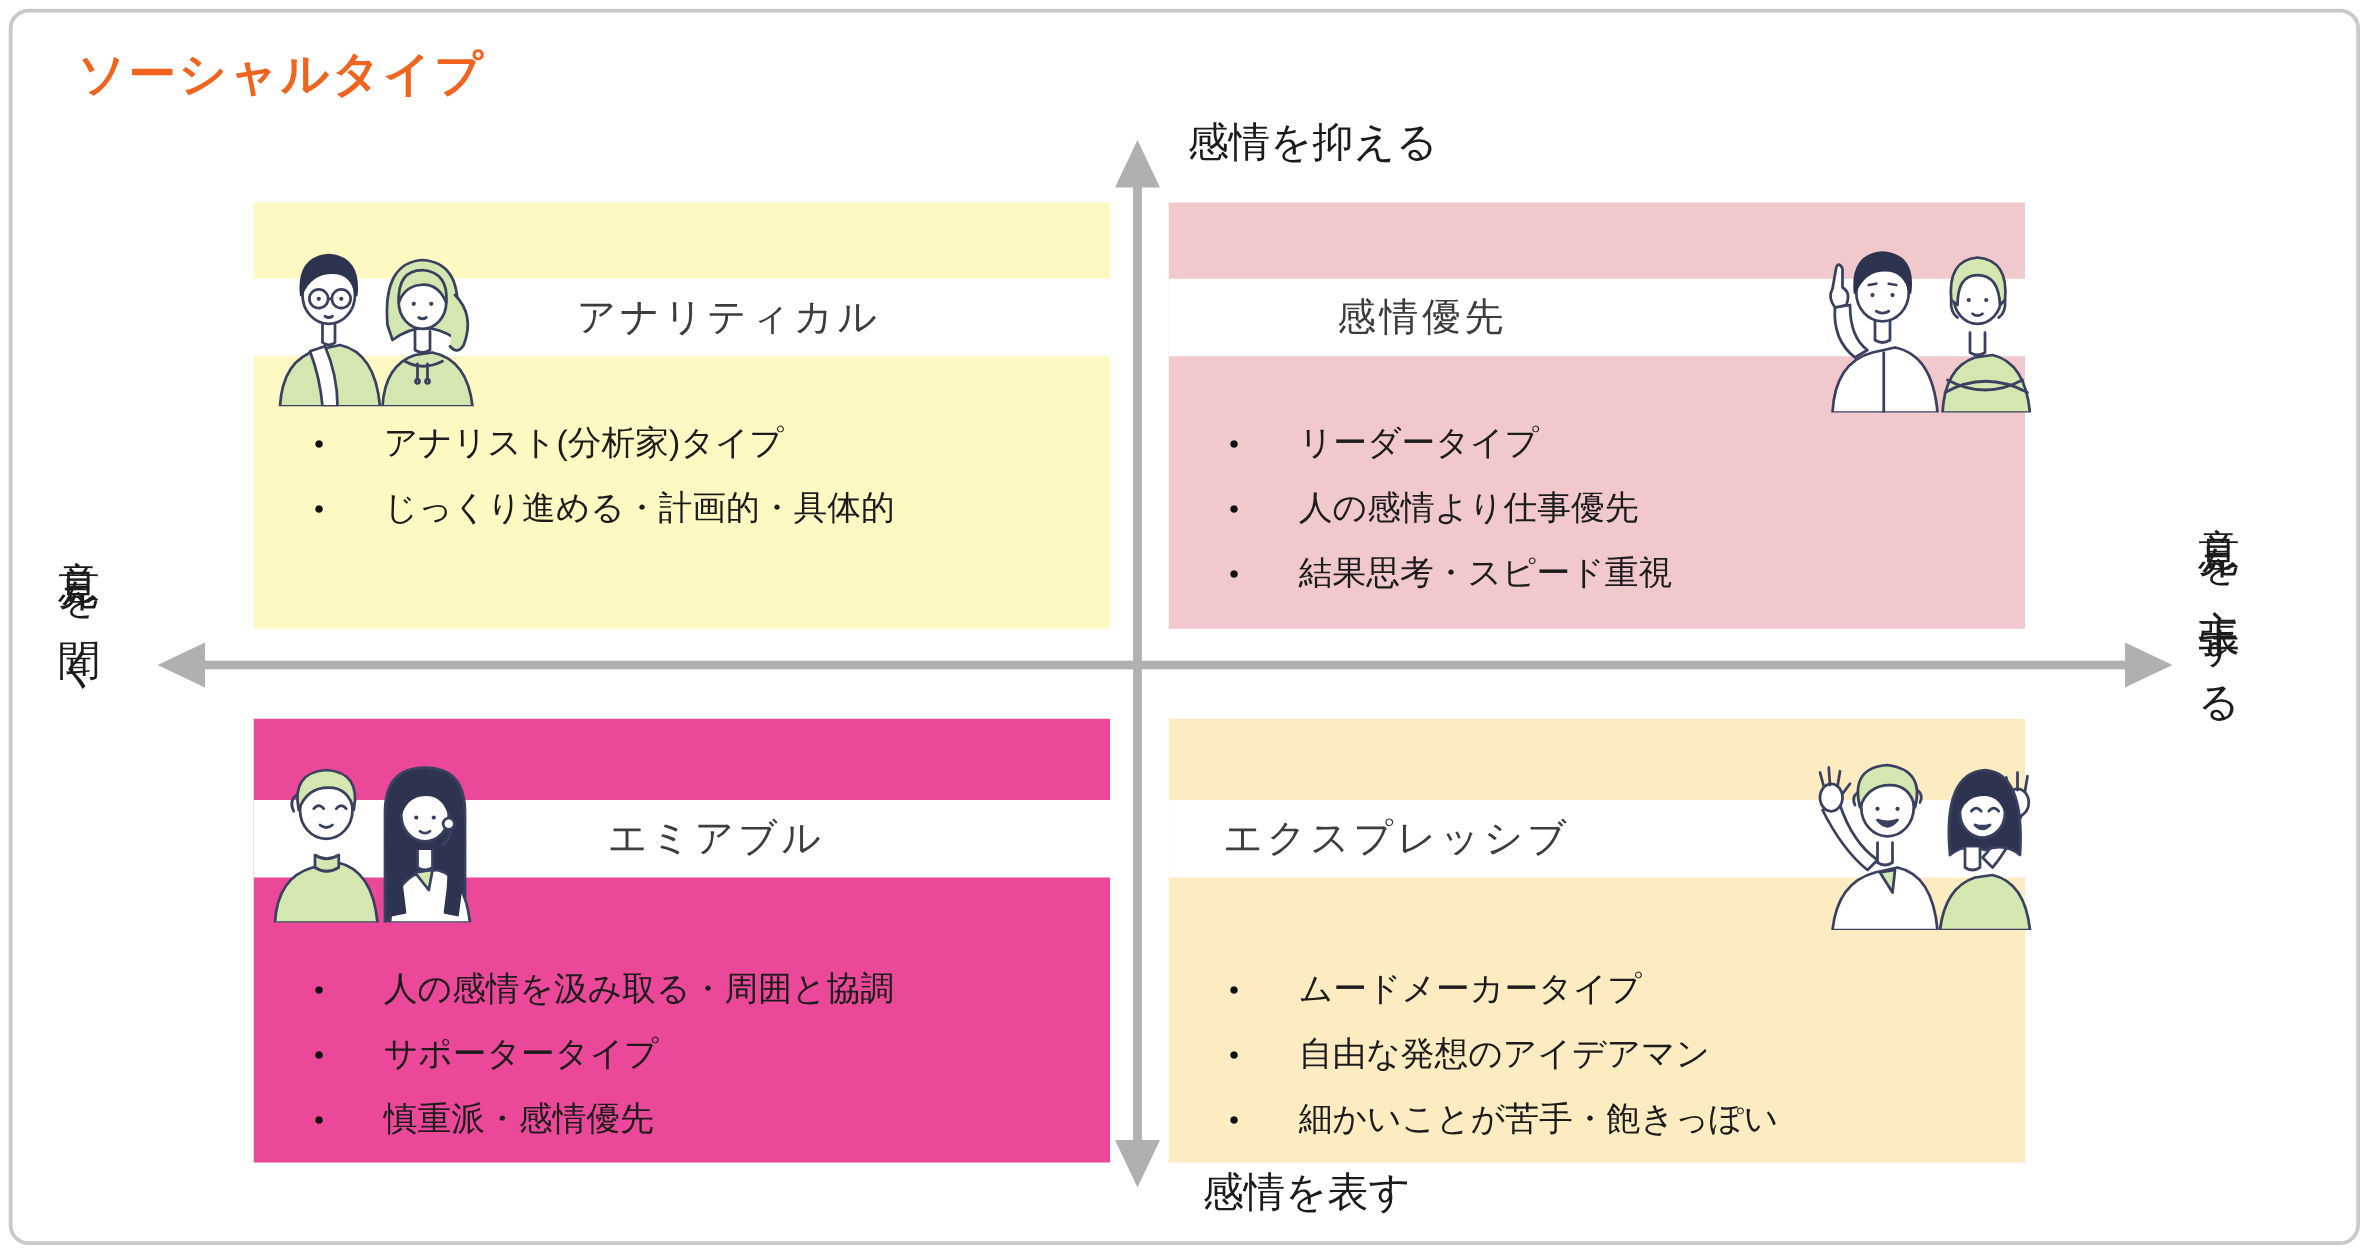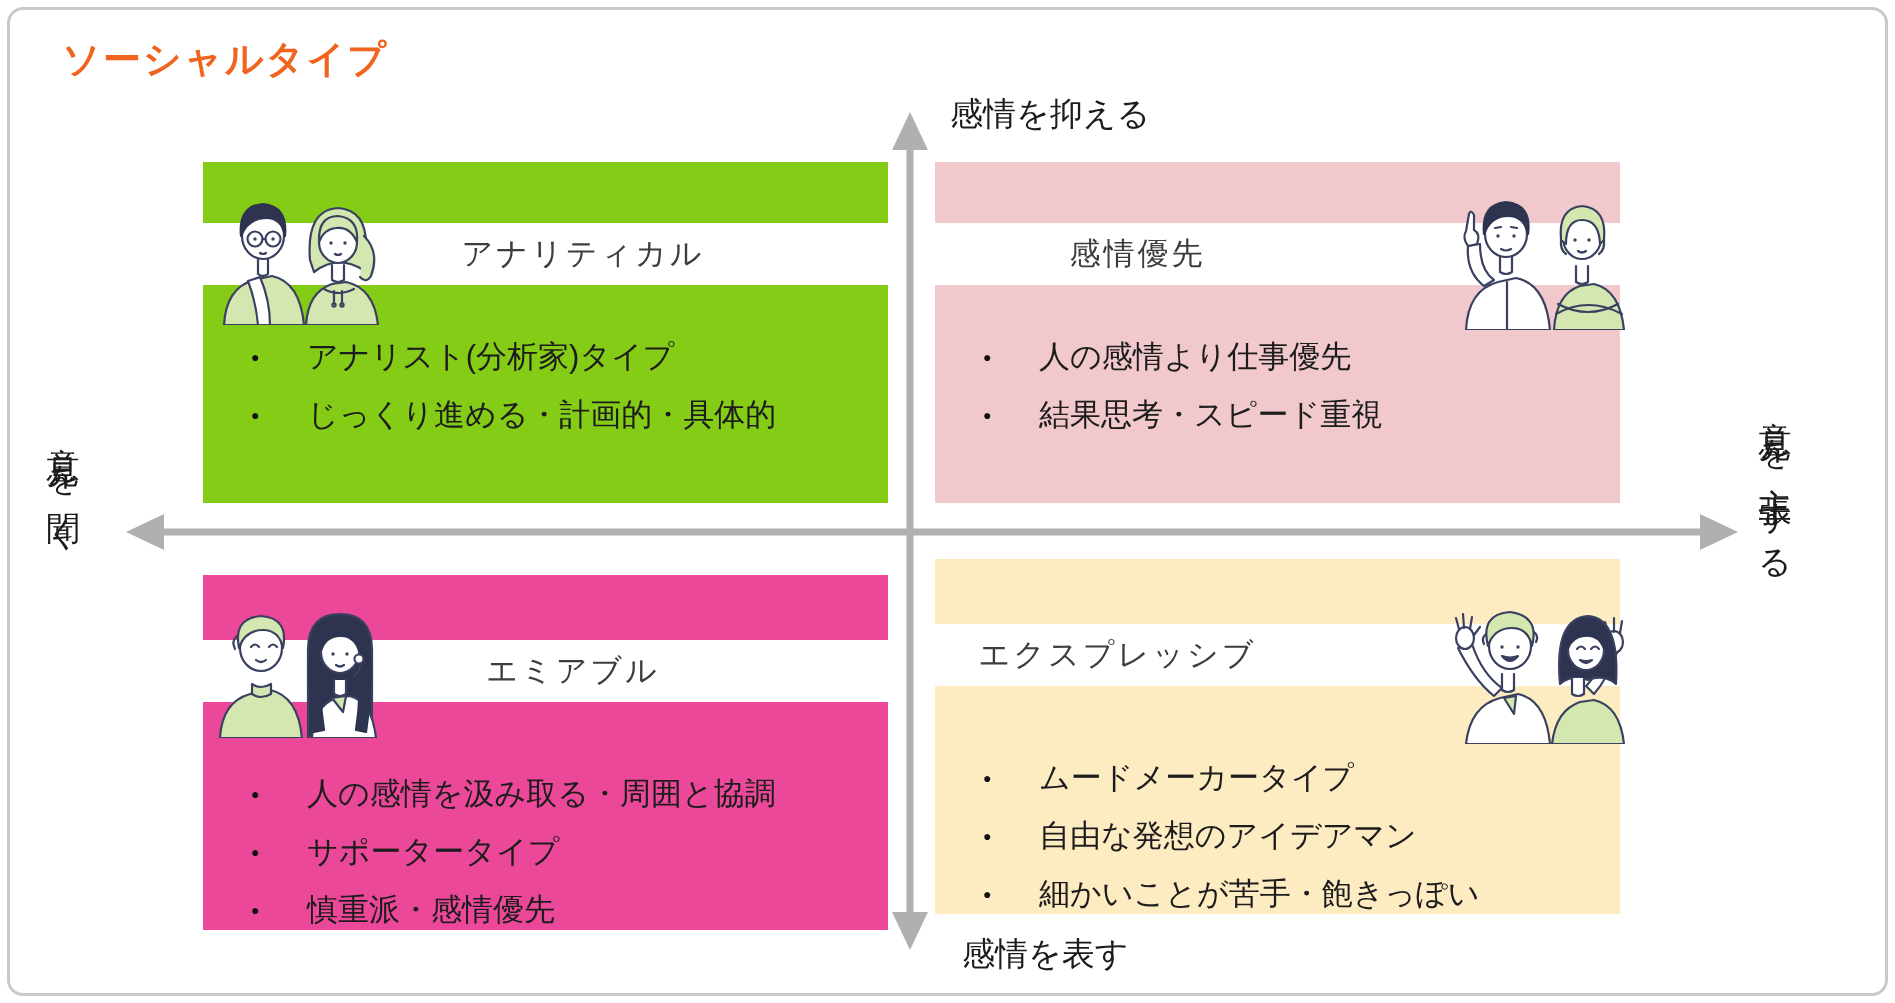--- a/index.html
+++ b/index.html
@@ -4,33 +4,33 @@
 <style>
   html,body{margin:0;padding:0;background:#fff;}
   body{font-family:"Liberation Sans","DejaVu Sans",sans-serif;}
   #stage{position:relative;width:1895px;height:1003px;background:#ffffff;overflow:hidden;}
   #frame{position:absolute;inset:7px;border:3px solid #c9c9c9;border-radius:16px;pointer-events:none;}
   #page-title{position:absolute;left:62px;top:34px;font-size:38px;font-weight:bold;letter-spacing:2px;}
   .quadrant{position:absolute;}
   .q-tl{left:203px;top:162px;width:685px;height:341px;}
   .q-tr{left:935px;top:162px;width:685px;height:341px;}
   .q-bl{left:203px;top:575px;width:685px;height:355px;}
-  .q-br{left:935px;top:559px;width:685px;height:355px;}
+  .q-br{left:935px;top:575px;width:685px;height:355px;}
   .band{position:absolute;left:0;right:0;height:62px;background:#ffffff;}
   .q-tl .band,.q-tr .band{top:61px;}
   .q-bl .band,.q-br .band{top:65px;}
   .q-title{position:absolute;font-size:31px;color:#3d3d3d;line-height:62px;text-align:center;letter-spacing:3px;}
   .q-tl .q-title{left:170px;width:420px;top:61px;}
   .q-tr .q-title{left:5px;width:395px;top:61px;}
   .q-bl .q-title{left:160px;width:420px;top:65px;}
   .q-br .q-title{left:0px;width:365px;top:65px;}
   .bullets{position:absolute;left:48px;right:8px;}
   .q-tl .bullets,.q-tr .bullets{top:174px;}
   .q-bl .bullets,.q-br .bullets{top:198px;}
-  .bullet{display:flex;align-items:center;margin-bottom:16px;font-size:31px;color:#1c1c1c;}
+  .bullet{display:flex;align-items:center;margin-bottom:16px;font-size:27px;color:#1c1c1c;}
   .bullet::before{content:"●";font-size:14px;width:18px;margin-right:38px;flex:0 0 auto;color:#111;}
   .axis-label{position:absolute;font-size:33px;color:#1b1b1b;}
   .axis-label.vert{writing-mode:vertical-rl;text-orientation:upright;letter-spacing:9px;}
   #axes{position:absolute;left:0;top:0;pointer-events:none;}
   .people{position:absolute;}
 </style>
 </head>
 <body>
 
 <div id="stage">
@@ -47,33 +47,34 @@
       <polygon points="910,112 892,150 928,150"></polygon>
       <polygon points="910,950 892,912 928,912"></polygon>
     </g>
   </svg>
 
   <div class="axis-label" style="left:950px;top:92px;">感情を抑える</div>
   <div class="axis-label" style="left:962px;top:932px;">感情を表す</div>
   <div class="axis-label vert" style="left:40px;top:422px;">意見を聞く</div>
   <div class="axis-label vert" style="left:1752px;top:396px;">意見を主張する</div>
 
-  <div class="quadrant q-tl" style="background-color: #84cc16;">
+  <div class="quadrant q-tl" style="background-color: #fef9c3;">
     <div class="band"></div>
     <div class="q-title">アナリティカル</div>
     <div class="bullets">
       <div class="bullet">アナリスト(分析家)タイプ</div>
       <div class="bullet">じっくり進める・計画的・具体的</div>
     </div>
   </div>
 
   <div class="quadrant q-tr" style="background-color: rgb(241, 200, 204);">
     <div class="band"></div>
     <div class="q-title">感情優先</div>
     <div class="bullets">
+      <div class="bullet">リーダータイプ</div>
       <div class="bullet">人の感情より仕事優先</div>
       <div class="bullet">結果思考・スピード重視</div>
     </div>
   </div>
 
   <div class="quadrant q-bl" style="background-color: #ec4899;">
     <div class="band"></div>
     <div class="q-title">エミアブル</div>
     <div class="bullets">
       <div class="bullet">人の感情を汲み取る・周囲と協調</div>

